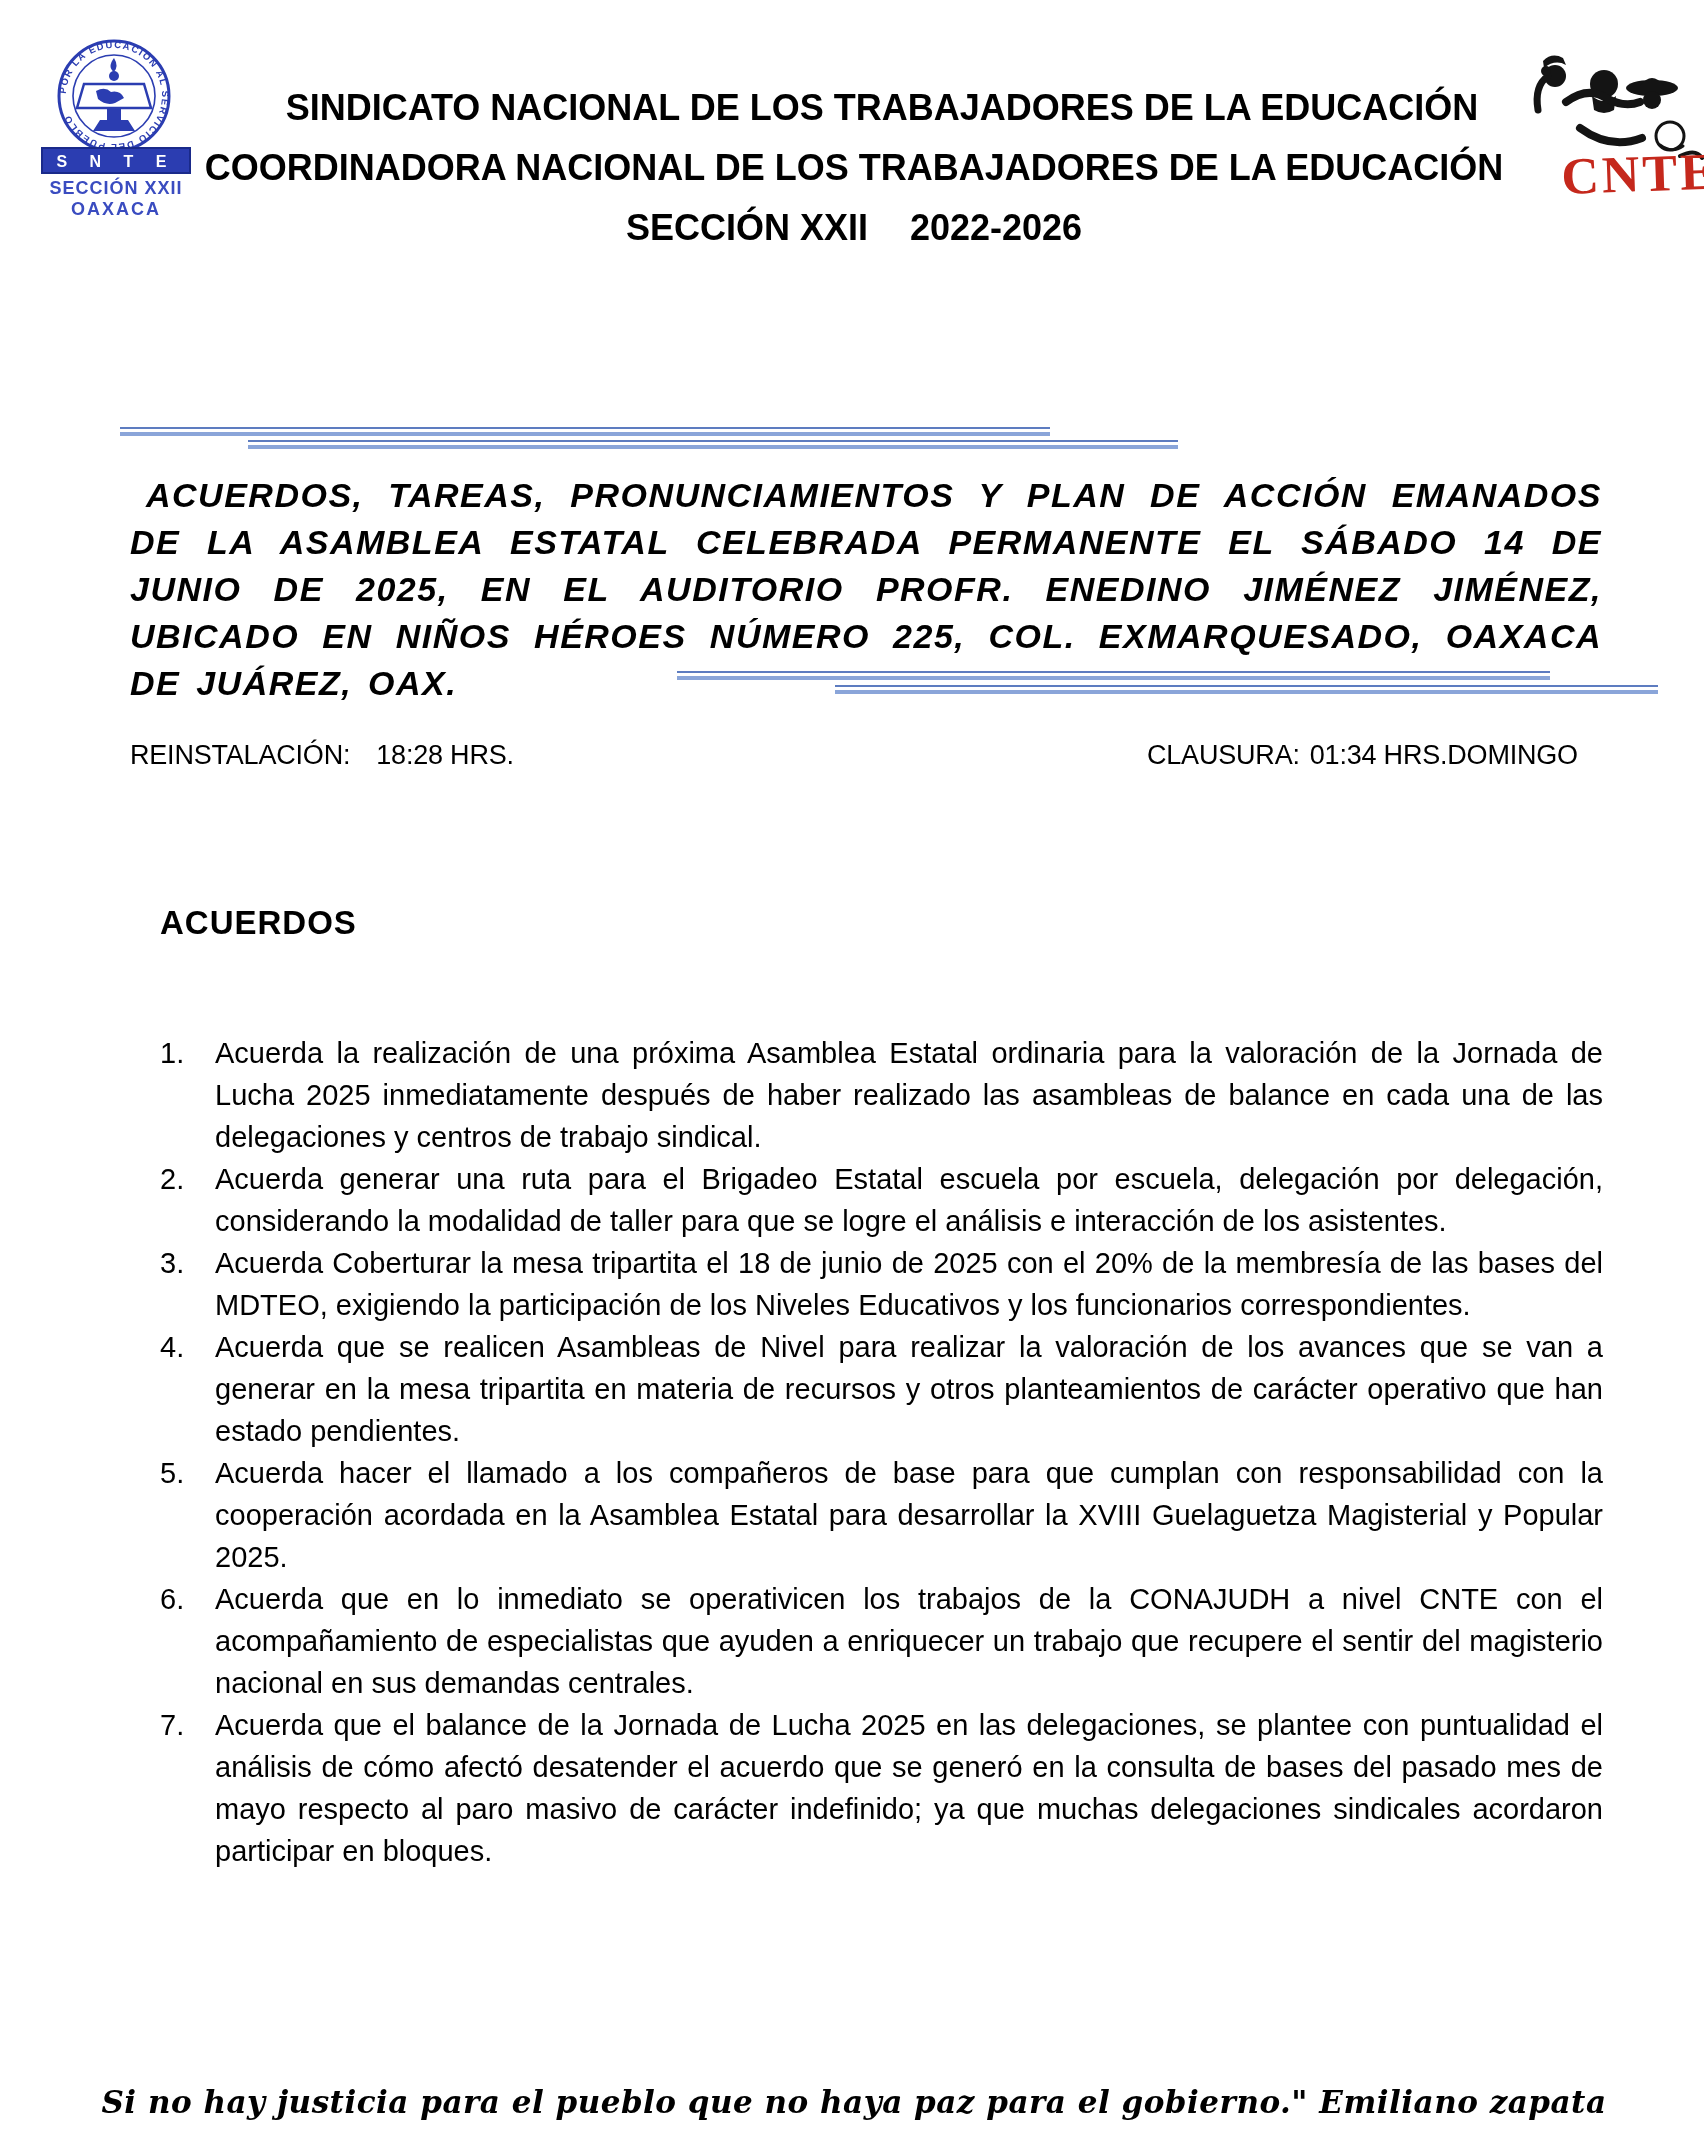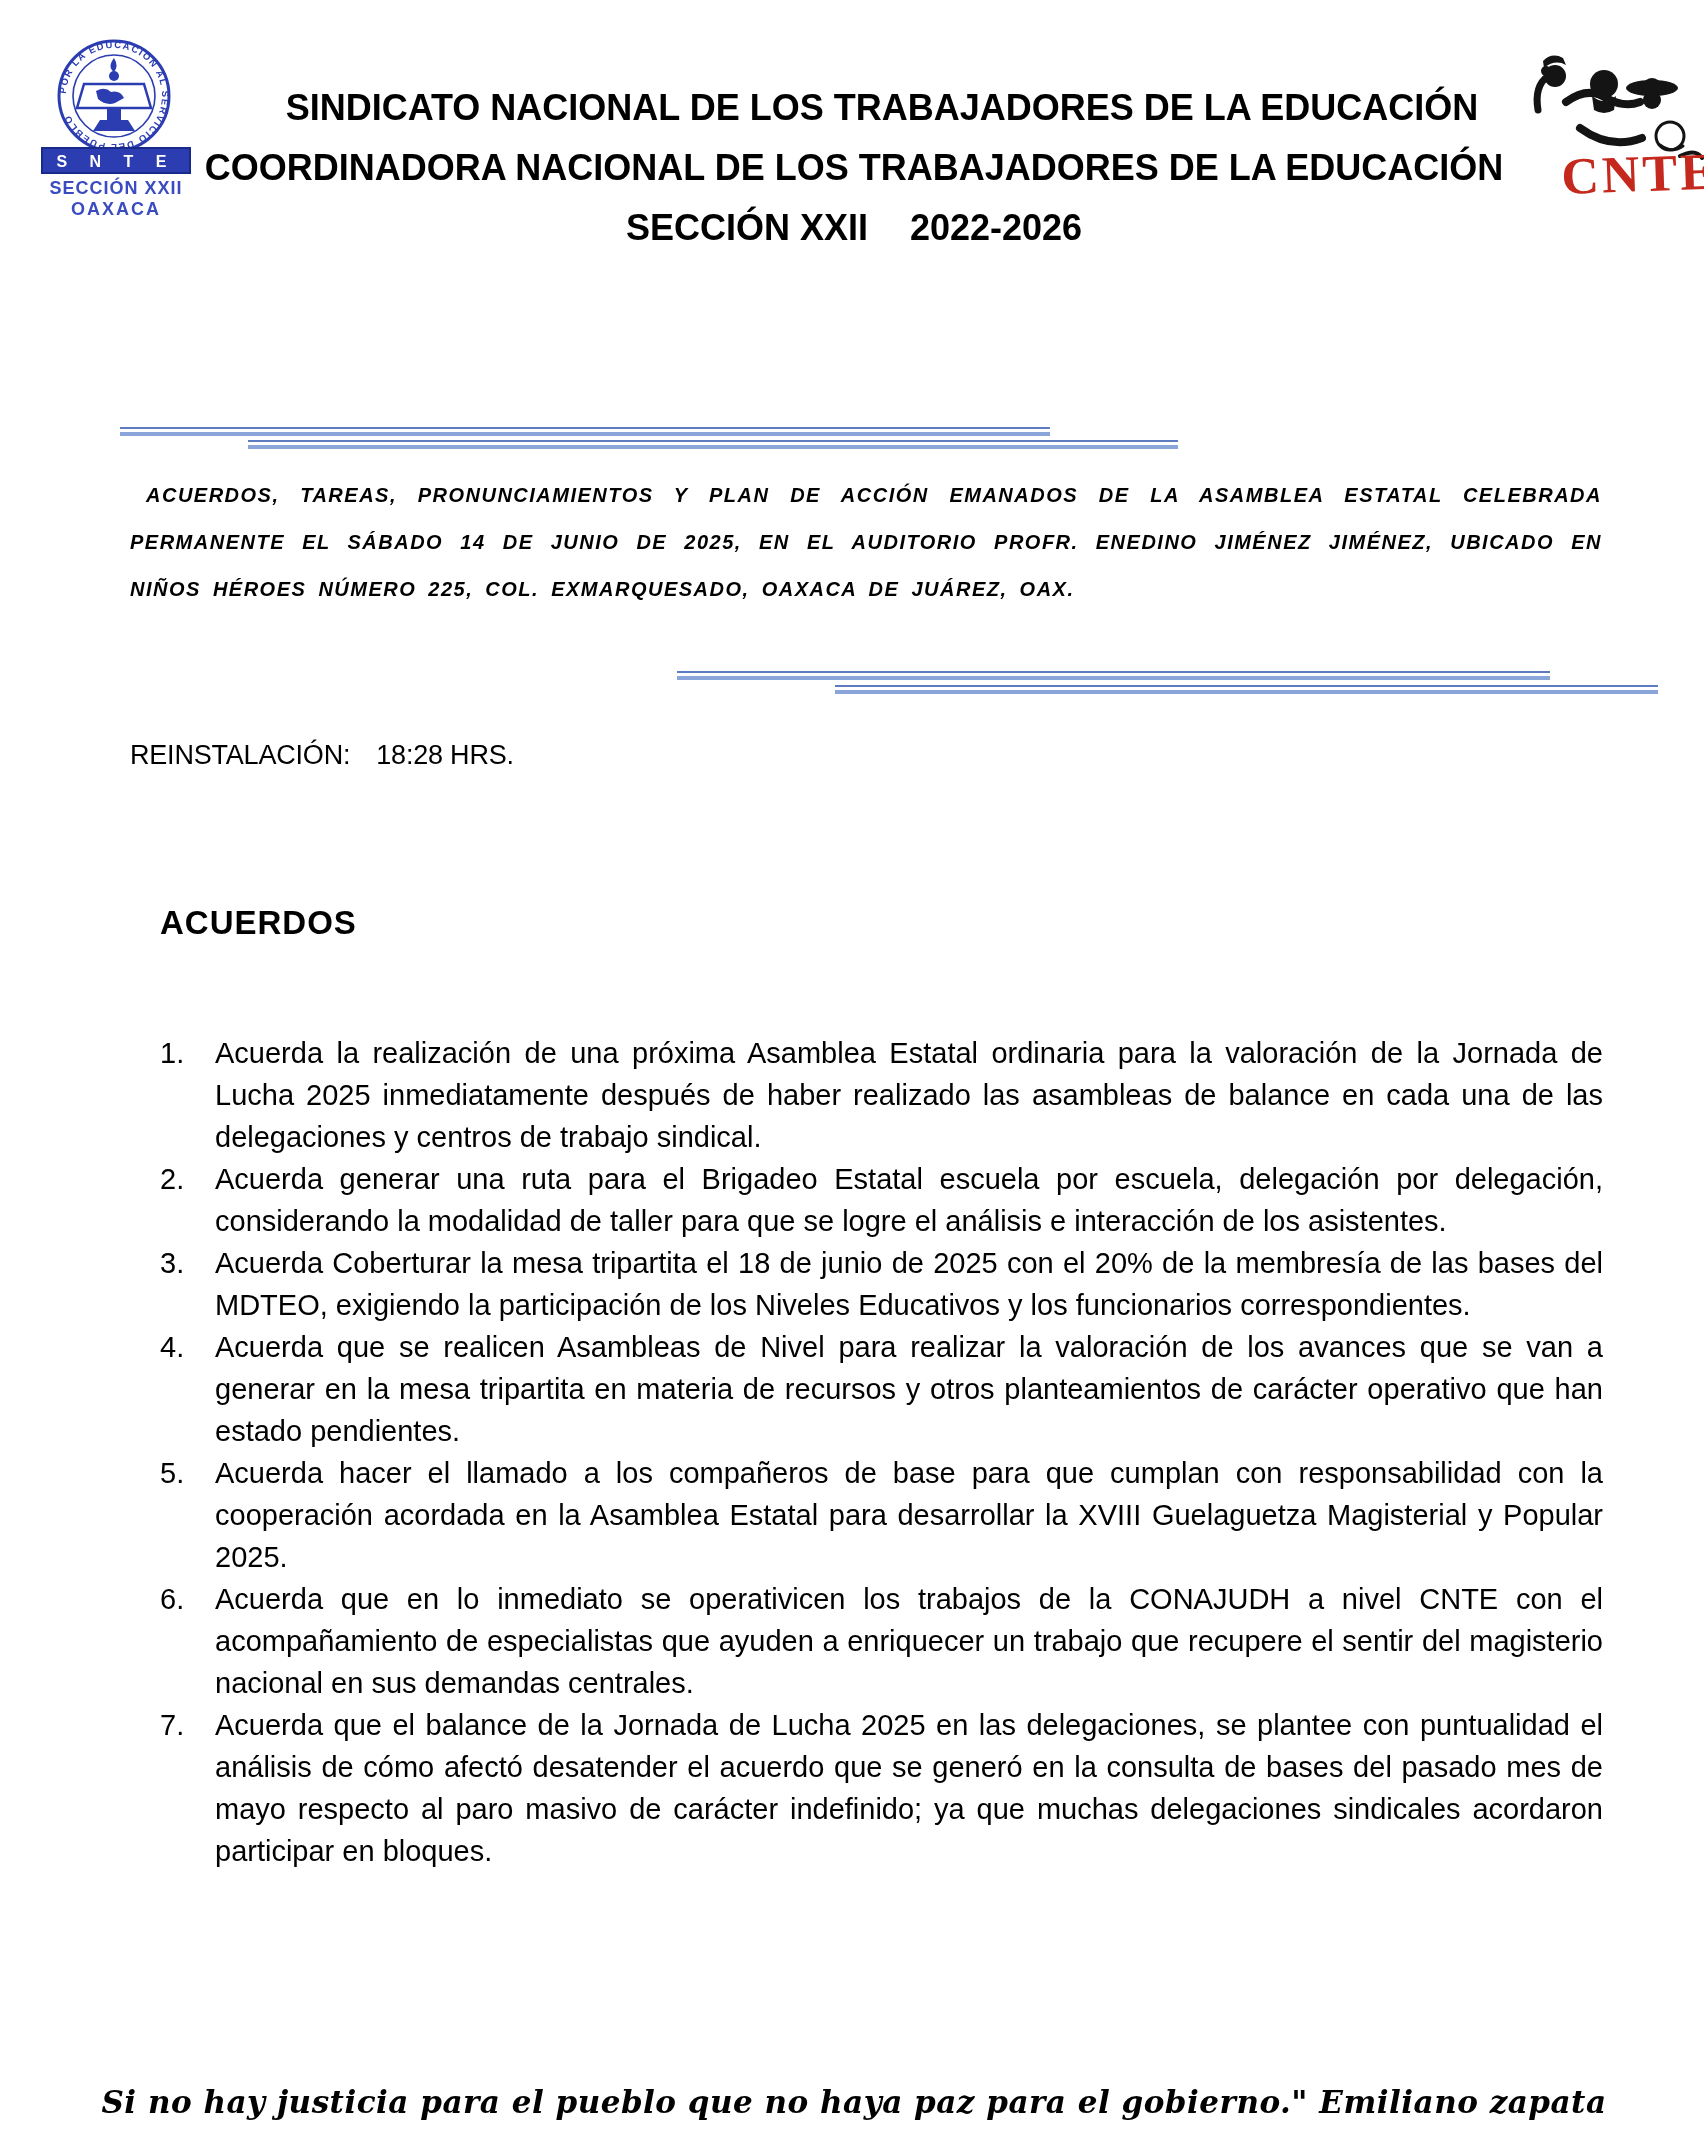--- a/index.html
+++ b/index.html
@@ -24,21 +24,21 @@
     font-size:45px;line-height:51px;letter-spacing:-1px;color:#1c3565;}
   
   .rule{position:absolute;height:3px;background:#fff;
     border-top:2px solid #5d7cc0;border-bottom:4px solid #8aa5d9;}
   .rule-1a{left:120px;top:427px;width:930px;}
   .rule-1b{left:248px;top:440px;width:930px;}
   .rule-2a{left:677px;top:671px;width:873px;}
   .rule-2b{left:835px;top:685px;width:823px;}
   
   .intro{position:absolute;left:130px;top:472px;width:1472px;
-    font-weight:bold;font-style:italic;font-size:20px;line-height:47px;
+    font-weight:bold;font-style:italic;font-size:34px;line-height:47px;
     letter-spacing:1.5px;word-spacing:5px;text-align:justify;text-indent:16px;}
   
   .schedule{position:absolute;left:130px;right:106px;top:738px;height:36px;
     font-size:27px;font-weight:400;letter-spacing:-0.2px;line-height:34px;}
   .sched-left{position:absolute;left:0;top:0;}
   .sched-right{position:absolute;left:1017px;top:0;}
   .sched-time1{margin-left:26px;}
   .sched-time2{margin-left:10px;}
   
   .acuerdos-heading{position:absolute;left:160px;top:903px;
@@ -114,20 +114,21 @@
   <div class="rule rule-1a"></div>
   <div class="rule rule-1b"></div>
 
   <div class="intro">ACUERDOS, TAREAS, PRONUNCIAMIENTOS Y PLAN DE ACCIÓN EMANADOS DE LA ASAMBLEA ESTATAL CELEBRADA PERMANENTE EL SÁBADO 14 DE JUNIO DE 2025, EN EL AUDITORIO PROFR. ENEDINO JIMÉNEZ JIMÉNEZ, UBICADO EN NIÑOS HÉROES NÚMERO 225, COL. EXMARQUESADO, OAXACA DE JUÁREZ, OAX.</div>
 
   <div class="rule rule-2a"></div>
   <div class="rule rule-2b"></div>
 
   <div class="schedule">
     <div class="sched-left"><span>REINSTALACIÓN:</span><span class="sched-time1">18:28 HRS.</span></div>
+    <div class="sched-right"><span>CLAUSURA:</span><span class="sched-time2">01:34 HRS.DOMINGO</span></div>
   </div>
 
   <div class="acuerdos-heading">ACUERDOS</div>
 
   <div class="acuerdos-list">
     <div class="item">
       <div class="num">1.</div>
       <div class="txt">Acuerda la realización de una próxima Asamblea Estatal ordinaria para la valoración de la Jornada de Lucha 2025 inmediatamente después de haber realizado las asambleas de balance en cada una de las delegaciones y centros de trabajo sindical.</div>
     </div>
     <div class="item">

